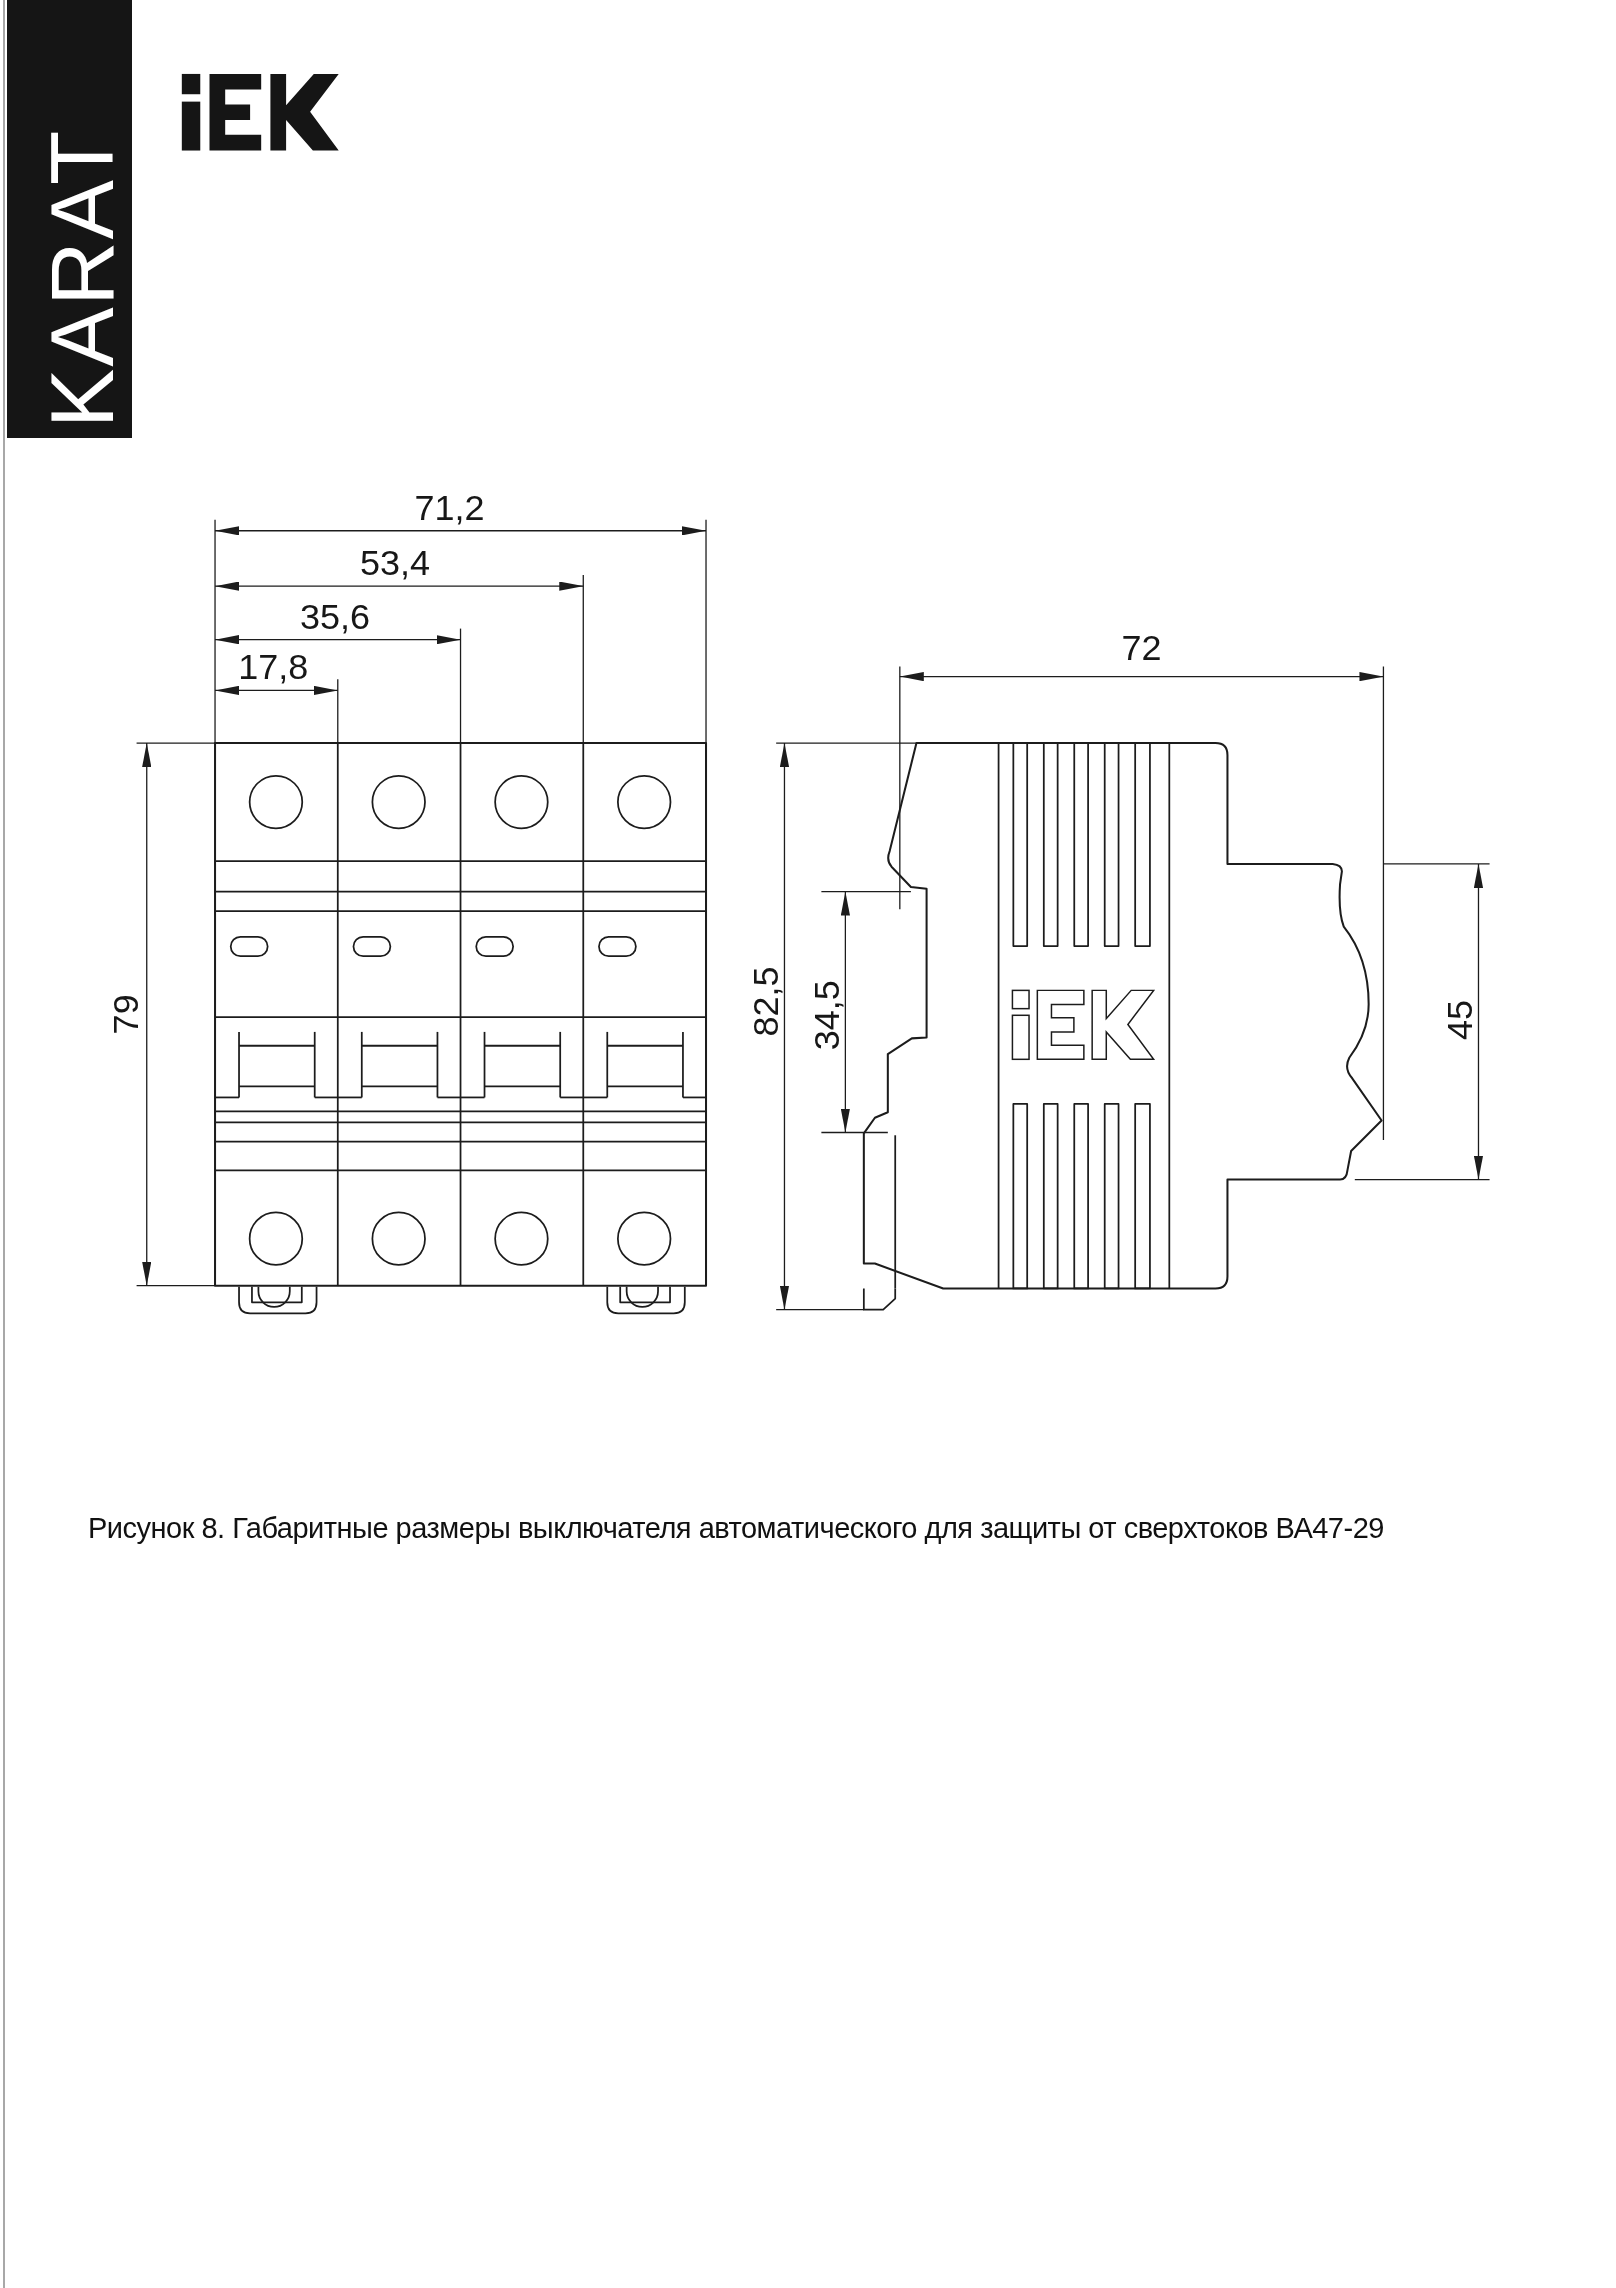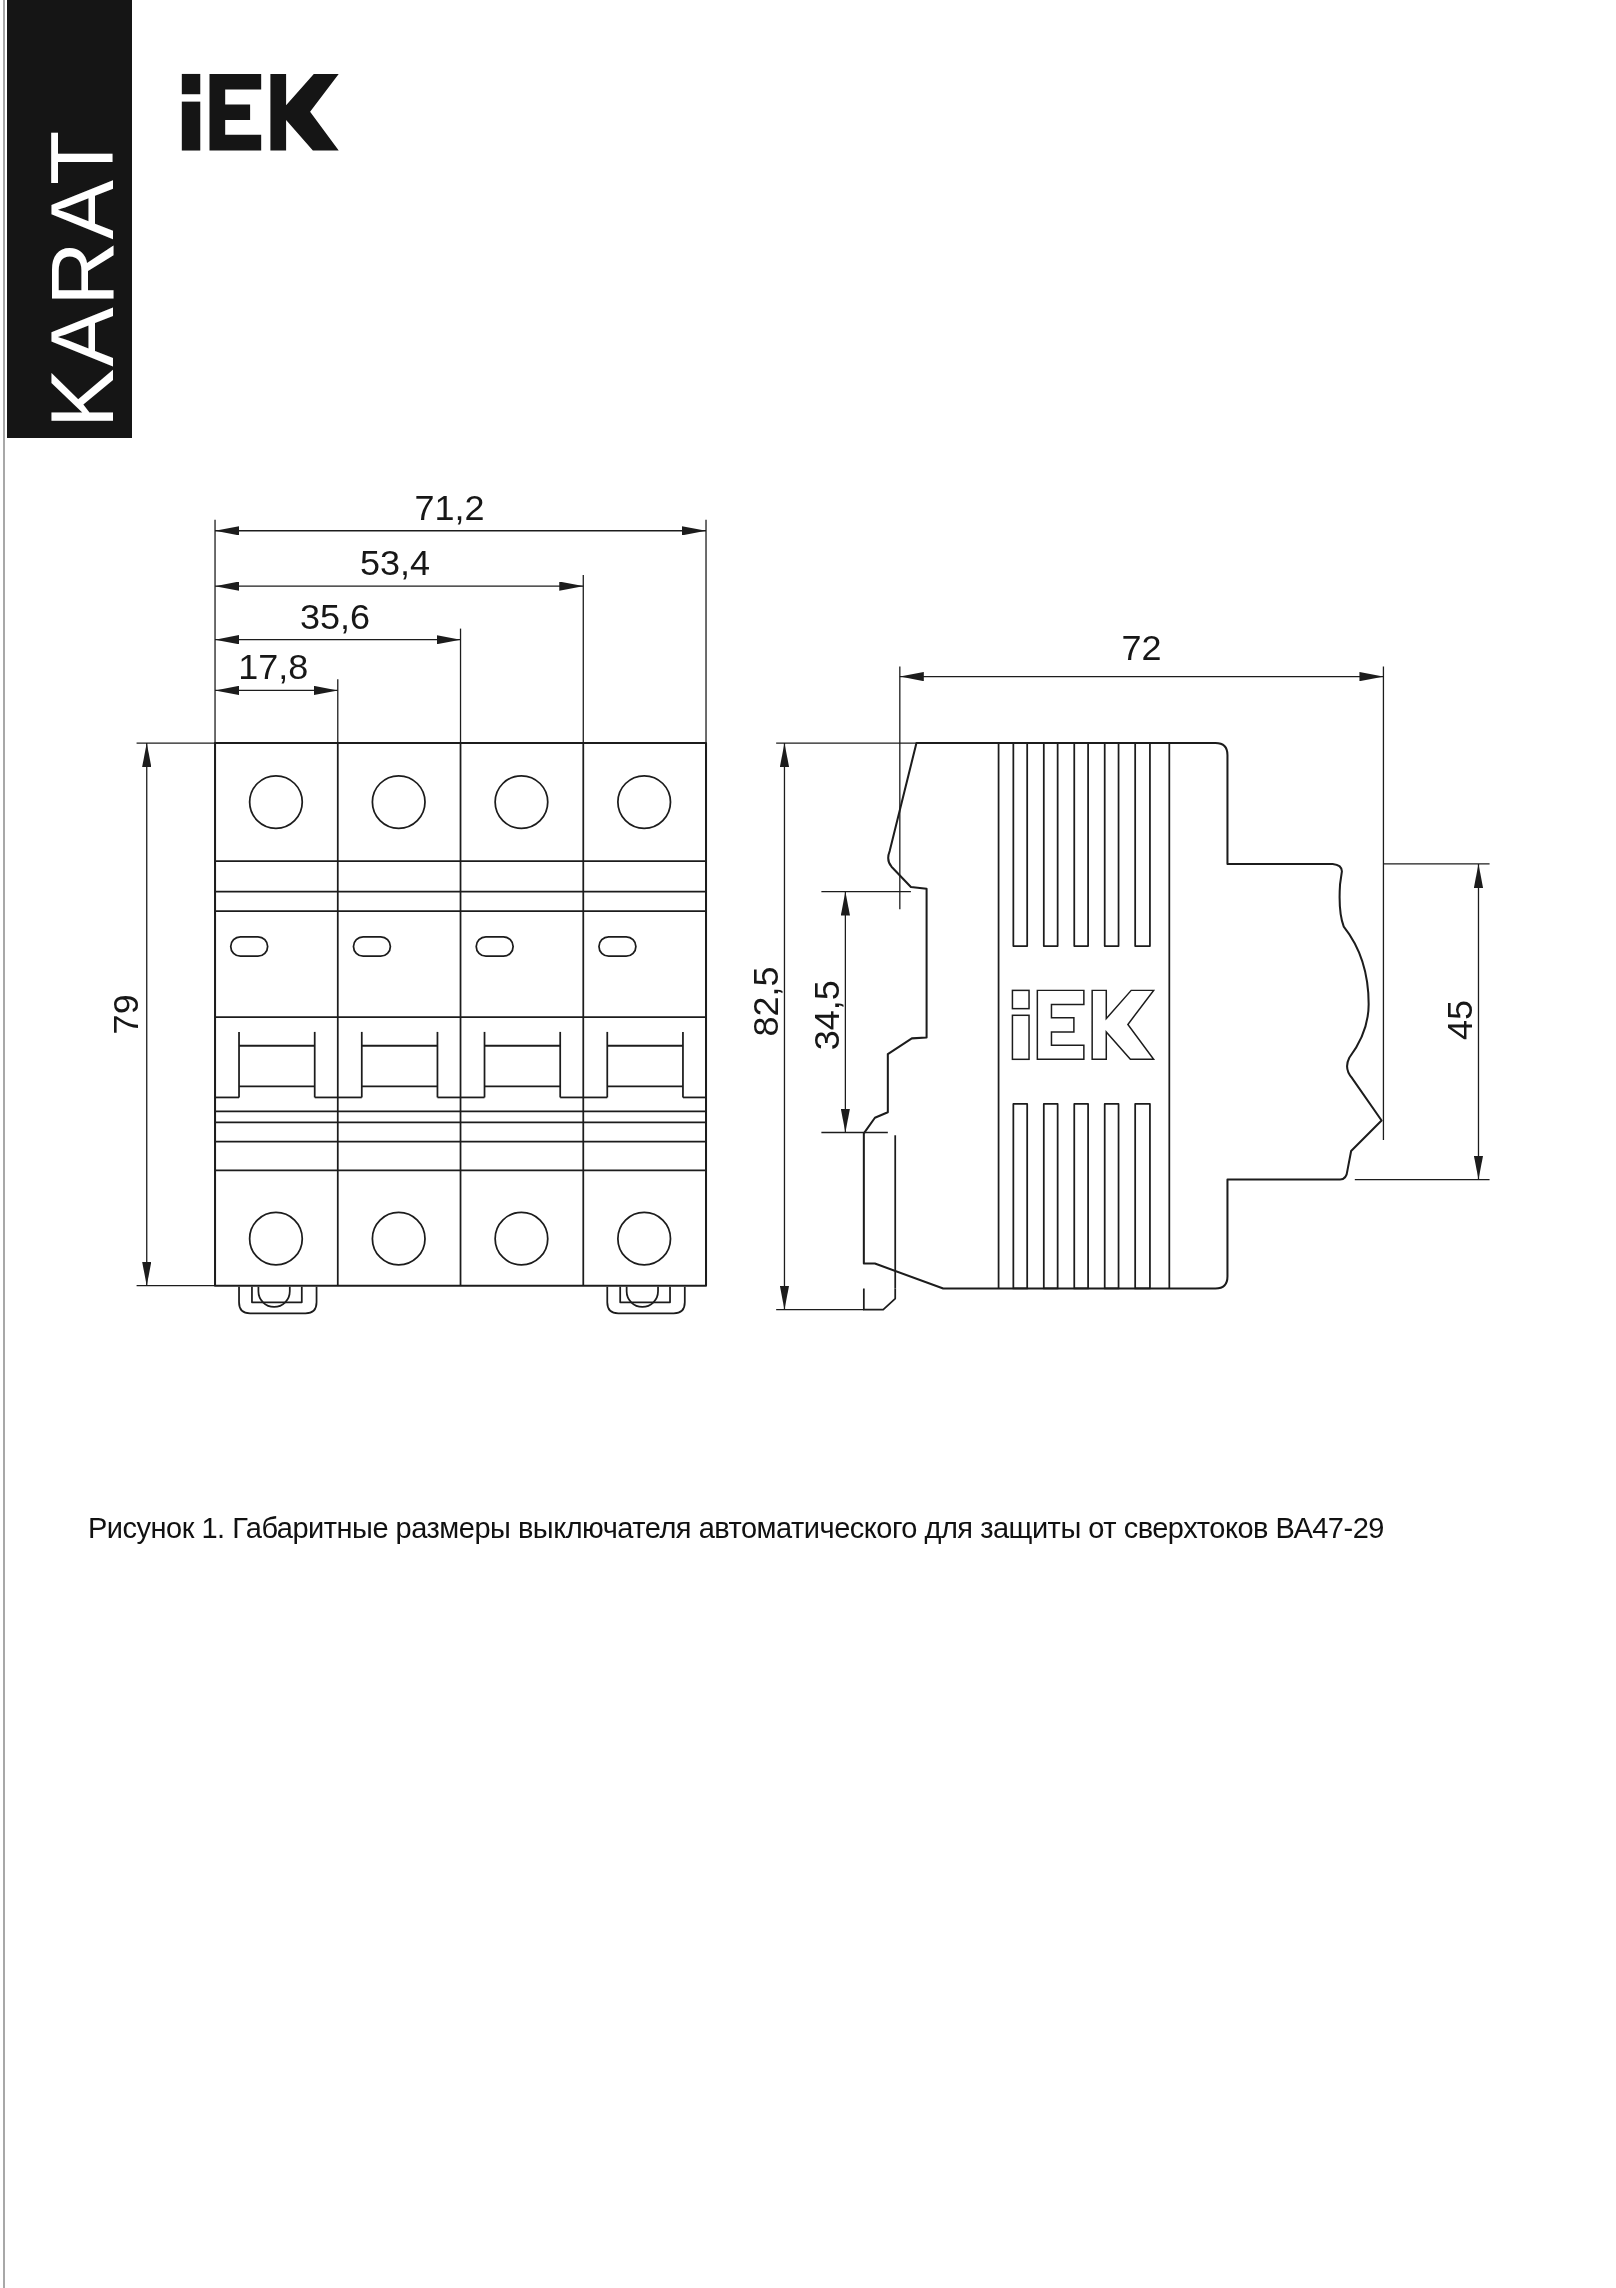--- a/index.html
+++ b/index.html
@@ -229,16 +229,16 @@
       <line class="dim-stroke" x1="916" y1="966" x2="916" y2="1227" marker-start="url(#arr)" marker-end="url(#arr)"></line>
       <line class="dim-stroke" x1="1602" y1="936" x2="1602" y2="1278" marker-start="url(#arr)" marker-end="url(#arr)"></line>
 
       <text class="dim-label" x="1237" y="715" text-anchor="middle">72</text>
       <text class="dim-label" text-anchor="middle" transform="translate(843,1085) rotate(-90)">82,5</text>
       <text class="dim-label" text-anchor="middle" transform="translate(909,1100) rotate(-90)">34,5</text>
       <text class="dim-label" text-anchor="middle" transform="translate(1595,1105) rotate(-90)">45</text>
     </g>
   </svg>
 
-  <div class="caption">Рисунок 1. Габаритные размеры выключателя автоматического для защиты от сверхтоков ВА47-29</div>
+  <div class="caption">Рисунок 8. Габаритные размеры выключателя автоматического для защиты от сверхтоков ВА47-29</div>
 
 </div>
 
 
 </body></html>

